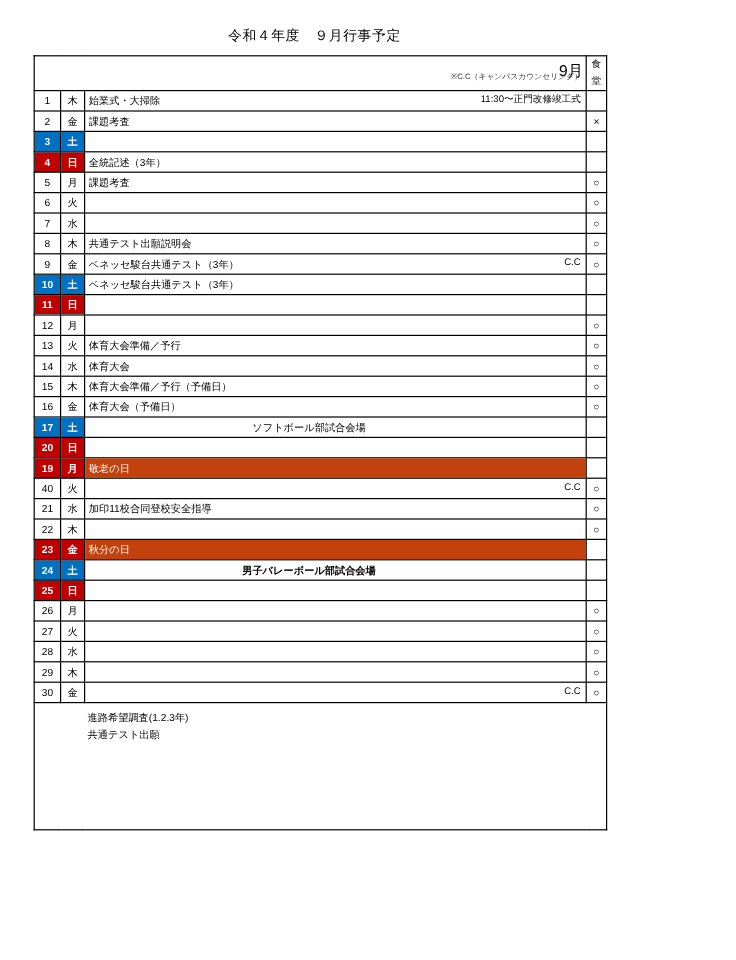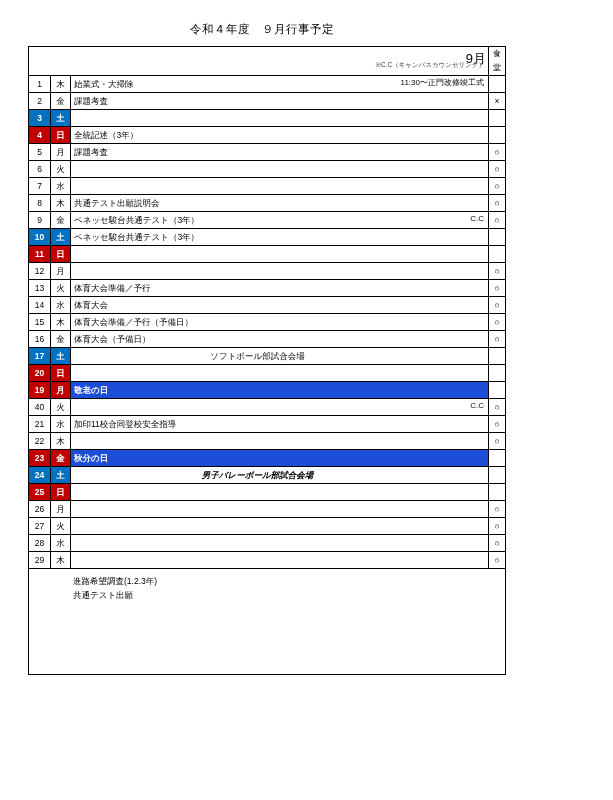--- a/index.html
+++ b/index.html
@@ -107,26 +107,26 @@
     right: 4px;
     top: 0;
     line-height: 14px;
     font-size: 8px;
   }
   .evt-center {
     display: block;
     text-align: center;
     padding-right: 45px;
   }
-  .evt-italic { font-style: italic; font-weight: bold; }
+  .evt-italic { font-weight: bold; }
 
   
   .sat { background: #0070c0; color: #ffffff; font-weight: bold; }
   .sun { background: #c00000; color: #ffffff; font-weight: bold; }
-  .holiday-evt { background: #1d4ed8; color: #ffffff; font-weight: bold; }
+  .holiday-evt { background: #c2410c; color: #ffffff; font-weight: normal; }
 
   .notes-cell {
     height: 96px !important;
     vertical-align: top !important;
     padding: 5px 4px 4px 4px !important;
     font-size: 8.5px;
     line-height: 15px;
     white-space: normal !important;
     margin-left: 36px;
   }
@@ -330,20 +330,26 @@
             <td class="evt"><span class="evt-left"></span></td>
             <td class="lunch">○</td>
           </tr>
           <tr>
             <td class="day">29</td>
             <td class="dow">木</td>
             <td class="evt"><span class="evt-left"></span></td>
             <td class="lunch">○</td>
           </tr>
           <tr>
+            <td class="day">30</td>
+            <td class="dow">金</td>
+            <td class="evt"><span class="evt-left"></span><span class="evt-right">C.C</span></td>
+            <td class="lunch">○</td>
+          </tr>
+          <tr>
             <td colspan="4" class="notes-cell">
               <div>進路希望調査(1.2.3年)</div>
               <div>共通テスト出願</div>
             </td>
           </tr>
         </tbody>
     </table>
   </div>
 
 </div>

